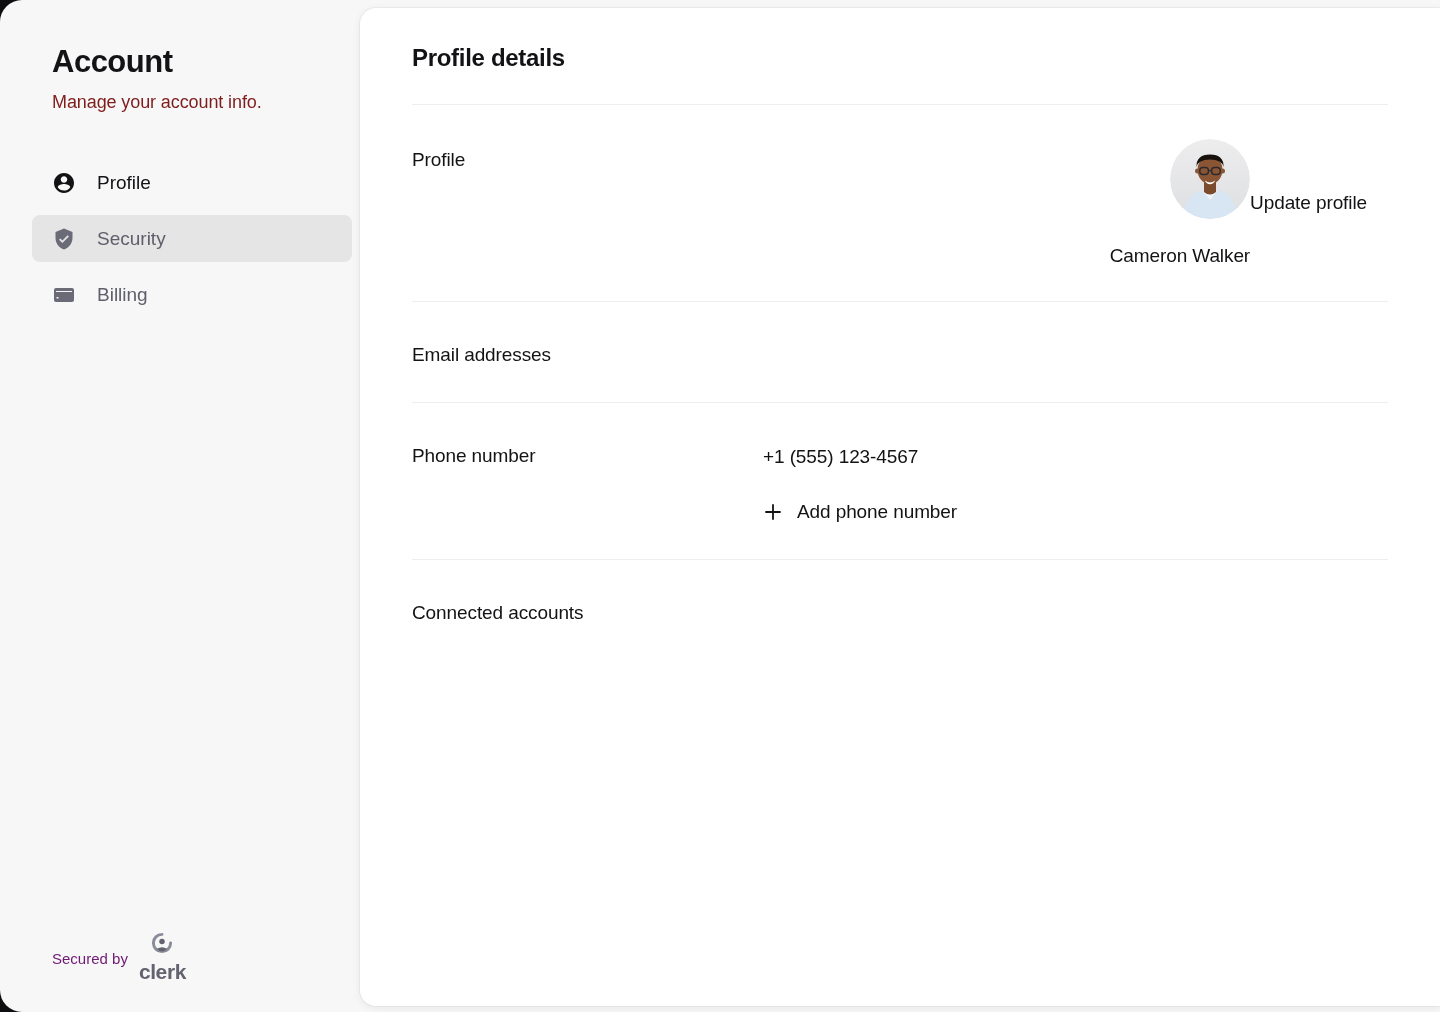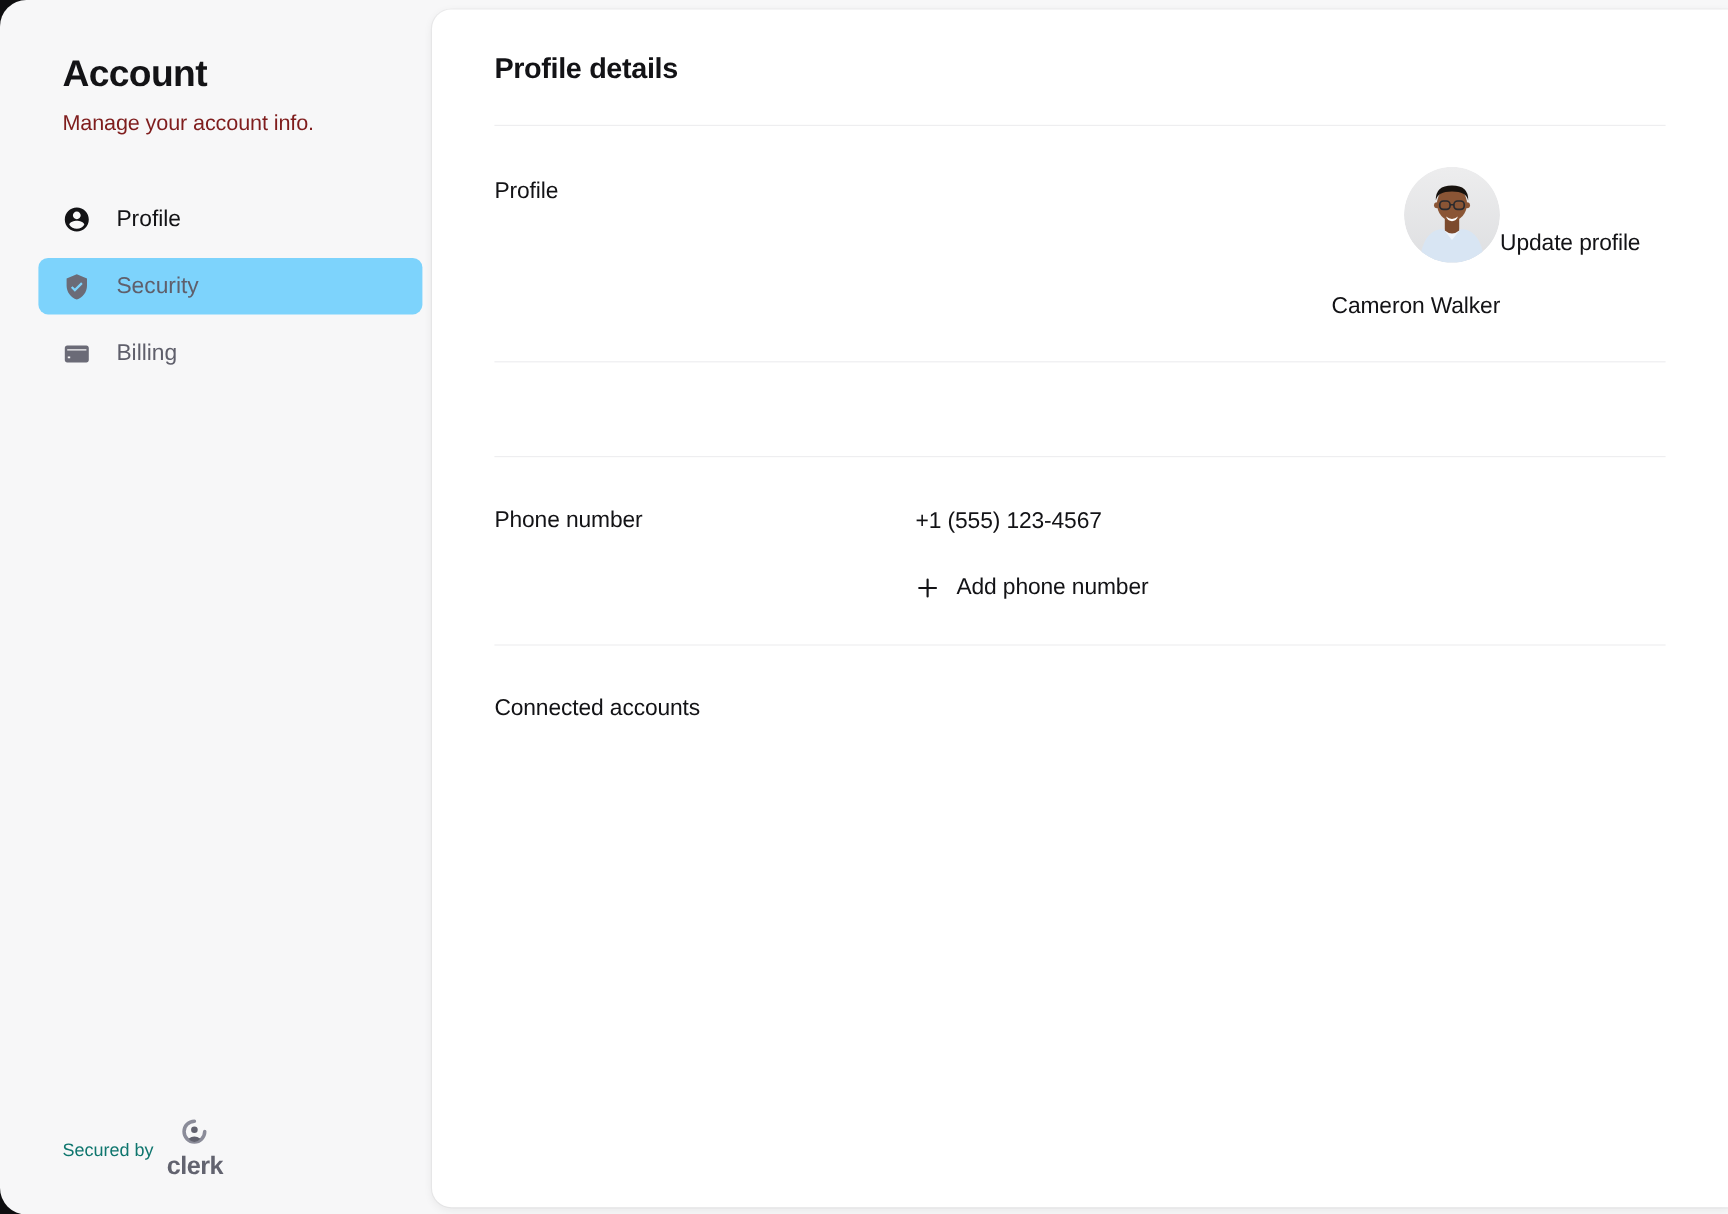--- a/index.html
+++ b/index.html
@@ -10,23 +10,23 @@
 
   
   .sidebar { position:absolute; left:12px; top:0; width:360px; height:100%; padding:44px 40px; }
   .sidebar-title { font-size:31px; font-weight:700; letter-spacing:-0.5px; color:#131316; }
   .sidebar-subtitle { margin-top:12px; font-size:18px; color:#7f1d1d; letter-spacing:-0.1px; }
   .nav { margin-top:46px; list-style:none; }
   .nav-item { display:flex; align-items:center; gap:21px; height:47px; margin:0 -20px 9px -20px;
               padding:0 20px; border-radius:8px; font-size:19px; color:#5f5f6b; cursor:pointer; }
   .nav-item .nav-icon { width:24px; height:24px; flex:0 0 24px; display:flex; }
   .nav-item.active { color:#131316; }
-  .nav-item.highlighted { background:#7dd3fc; }
+  .nav-item.highlighted { background:#e5e5e5; }
   .sidebar-footer { position:absolute; left:40px; bottom:28px; display:flex; align-items:center; gap:11px; }
-  .secured-by { font-size:15px; color:#0f766e; }
+  .secured-by { font-size:15px; color:#701a75; }
   .clerk-brand { display:flex; align-items:center; gap:6px;flex-direction:column; }
   .clerk-word { font-size:21px; font-weight:600; letter-spacing:-0.4px; color:#62636f; }
 
   
   .main-card { position:absolute; left:360px; top:8px; right:0; bottom:6px; background:#ffffff;
                border-radius:16px 0 0 16px; padding:36px 52px 0 52px;
                box-shadow:0 0 0 1px rgba(25,28,33,0.04), 0 2px 8px rgba(25,28,33,0.07); }
   .page-title { font-size:24px; font-weight:700; letter-spacing:-0.3px; color:#131316; }
   .title-divider { height:1px; background:#eeeef0; margin-top:32px; }
 
@@ -139,20 +139,21 @@
               <path d="M35 41.5 Q40 45.5 45 41.5 Q43.5 45.3 40 45.3 Q36.5 45.3 35 41.5 Z" fill="#ffffff"></path>
             </g>
           </svg>
         </span>
         <span class="user-name">Cameron Walker</span>
       </div>
       <button class="action-btn">Update profile</button>
     </section>
 
     <section class="row row-std">
+      <div class="row-label">Email addresses</div>
     </section>
 
     <section class="row row-std">
       <div class="row-label">Phone number</div>
       <div class="value-stack">
         <span class="row-value">+1 (555) 123-4567</span>
         <button class="add-link">
           <span class="plus-icon">
             <svg viewBox="0 0 20 20" width="20" height="20">
                 <path d="M10 3v14M3 10h14" stroke="#131316" stroke-width="1.8" stroke-linecap="round"></path>

